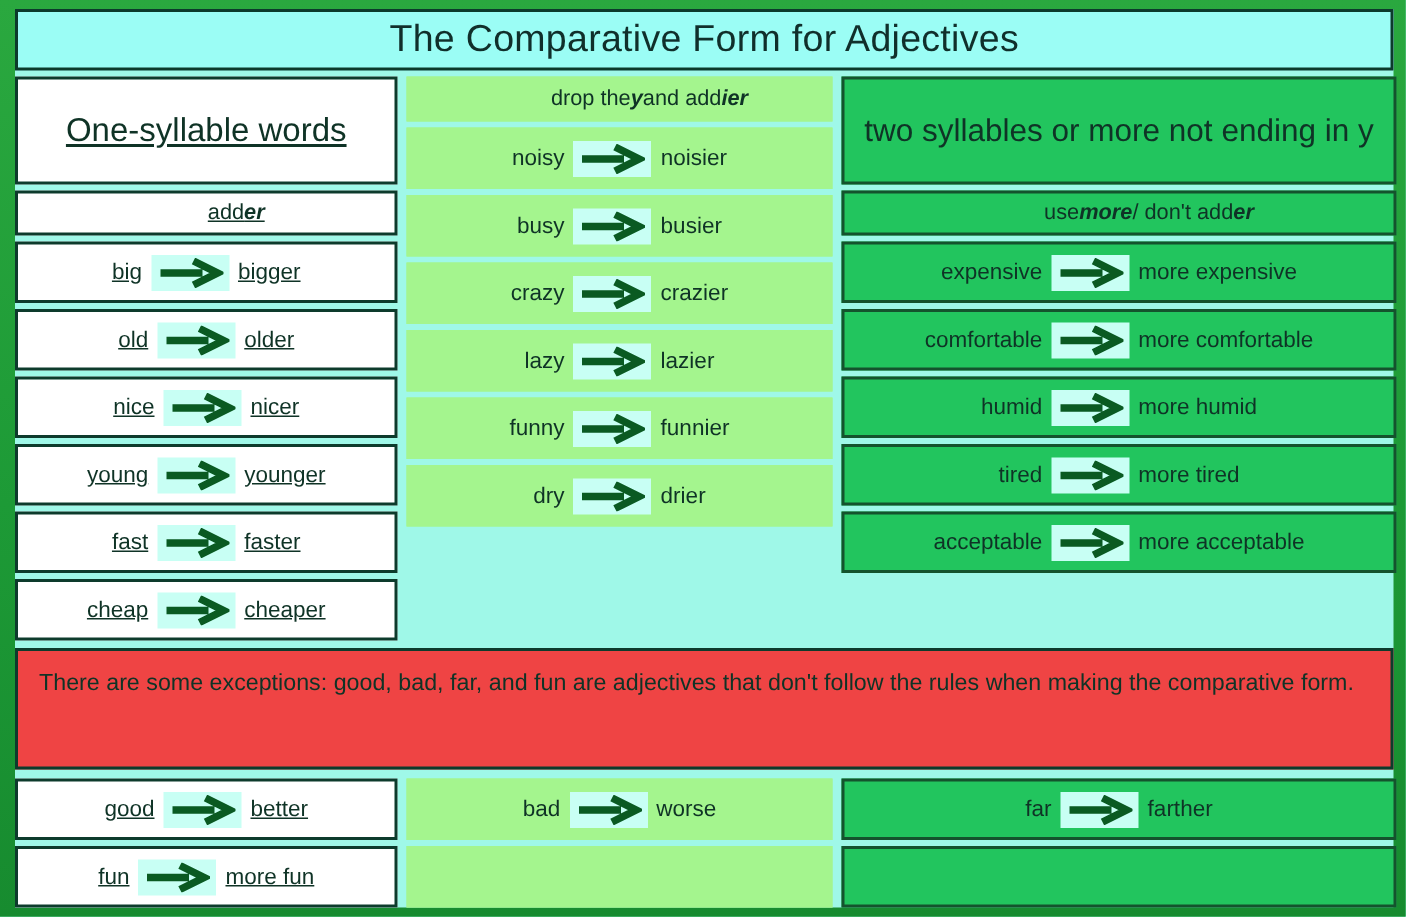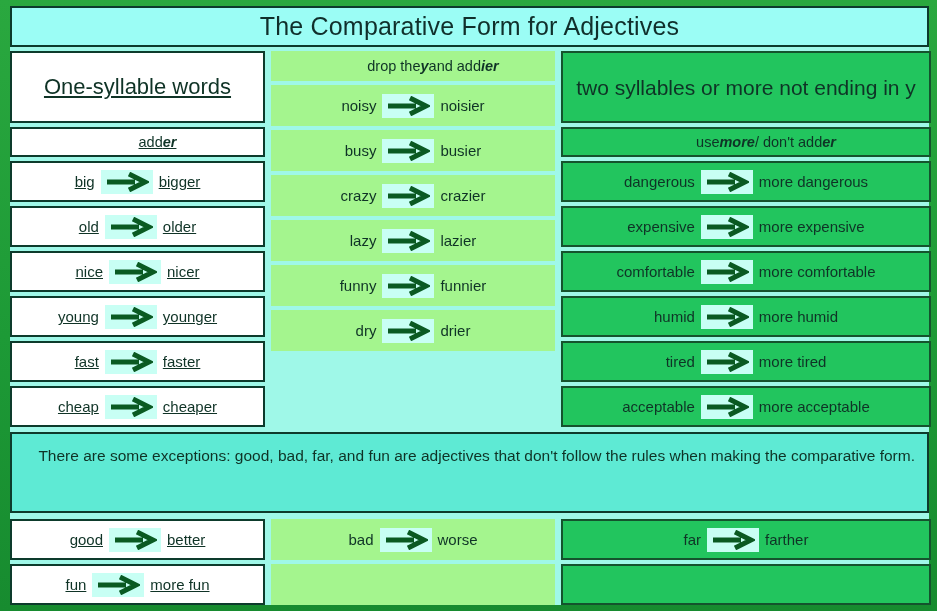--- a/index.html
+++ b/index.html
@@ -83,27 +83,26 @@
     margin:0 6px;
     flex:0 0 auto;
   }
   .arrow svg{display:block;}
 
   
   .note{
     margin-top:5px;
     height:86px;
     box-sizing:border-box;
-    background:#5eead4;
+    background:#ef4444;
     border:2px solid #0d3b2c;
     padding:12px 12px 0 14px;
     font-size:15.5px;
     line-height:1.35;
     color:#0f3326;
-    text-align:right;
   }
   .bottom-grid{margin-top:6px;}
 </style>
 </head>
 <body>
 
 <div class="poster">
   <div class="inner">
 
     <div class="title-bar">
@@ -267,31 +266,20 @@
         <div class="cell hdr">two syllables or more not ending in y</div>
         <div class="cell rule">
           <span>use </span>
             <b>more</b>
             <span> / don't add </span>
             <b>er</b>
         </div>
 
         <div class="cell pair">
           <span class="pairwrap">
-            <span class="w-left">dangerous</span>
-            <span class="arrow">
-              <svg width="44" height="20" viewBox="0 0 44 20">
-                  <path d="M2 10 L30 10 M24 2 L40 10 L24 18" fill="none" stroke="#0a5a22" stroke-width="5"></path>
-                </svg>
-            </span>
-            <span class="w-right">more dangerous</span>
-          </span>
-        </div>
-        <div class="cell pair">
-          <span class="pairwrap">
             <span class="w-left">expensive</span>
             <span class="arrow">
               <svg width="44" height="20" viewBox="0 0 44 20">
                   <path d="M2 10 L30 10 M24 2 L40 10 L24 18" fill="none" stroke="#0a5a22" stroke-width="5"></path>
                 </svg>
             </span>
             <span class="w-right">more expensive</span>
           </span>
         </div>
         <div class="cell pair">

